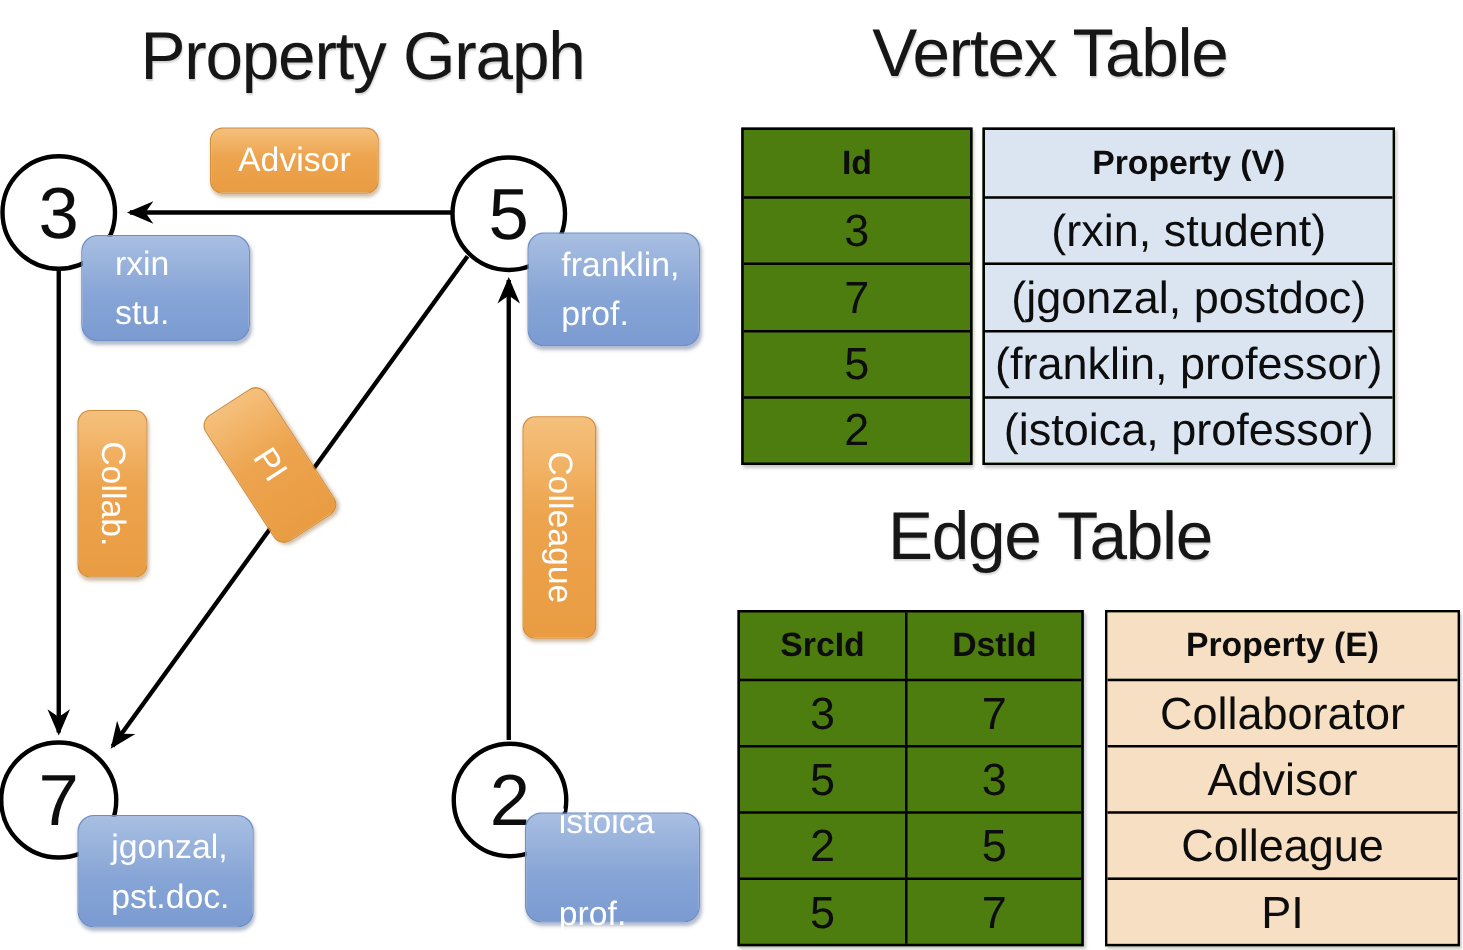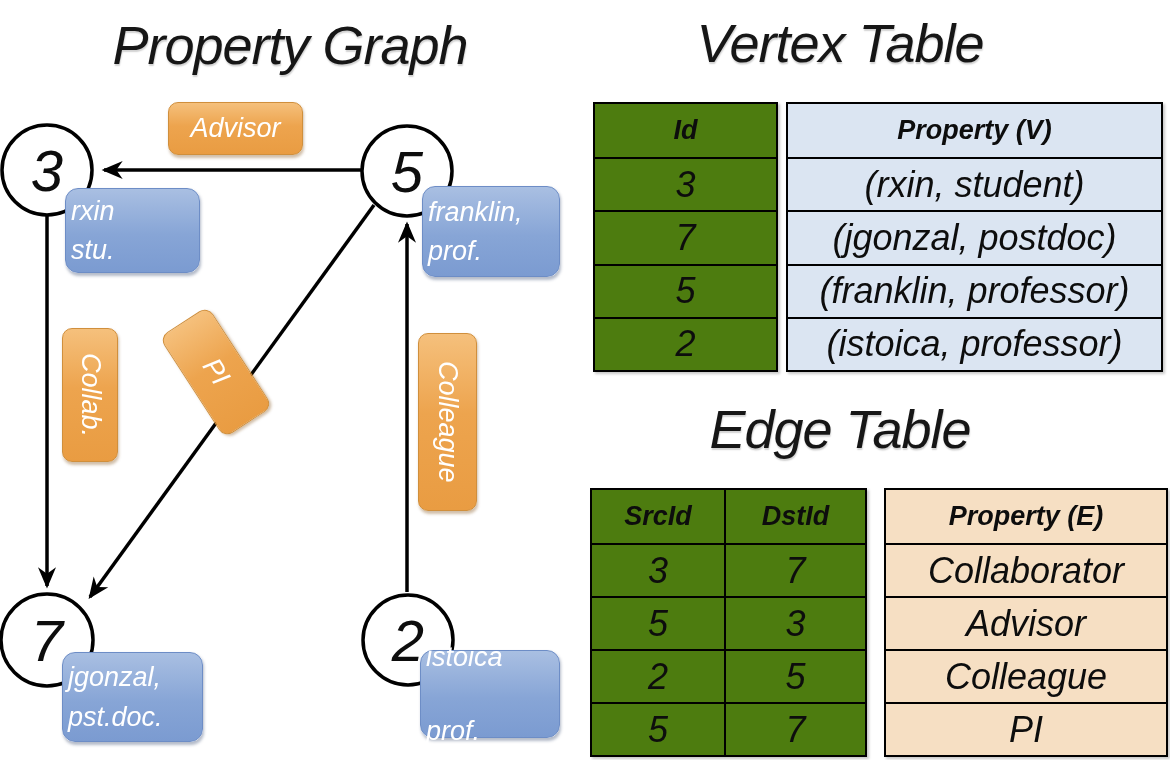--- a/index.html
+++ b/index.html
@@ -1,20 +1,20 @@
 <!DOCTYPE html>
 <html><head>
 <meta charset="utf-8">
 <style>
   * { margin:0; padding:0; box-sizing:border-box; }
   html,body { background:#ffffff; }
   body { font-family:"Liberation Sans", sans-serif; color:#111; }
   .canvas {
     position:relative; width:1170px; height:760px;
-    background:#ffffff; overflow:hidden;font-style:italic;
+    background:#ffffff; overflow:hidden;
   }
   .big-title {
     position:absolute; text-align:center;
     font-size:54px; font-weight:400; letter-spacing:-1px; color:#161616;
     text-shadow:0.5px 1.5px 1.5px rgba(0,0,0,0.18);
     white-space:nowrap;
   }
   .graph-svg { position:absolute; left:0; top:0; }
   .vnum {
     position:absolute; width:90px; height:90px;
@@ -28,21 +28,21 @@
     display:flex; align-items:center; justify-content:center;
     color:#ffffff; font-size:27px;
     box-shadow:1px 2.5px 3px rgba(120,70,10,0.35);
   }
   .ebox.vert { writing-mode:vertical-rl; }
   .vbox {
     position:absolute;
     background:linear-gradient(180deg,#a9bfe2 0%,#87a5d6 55%,#7b9bd1 100%);
     border:1px solid #6d8dc6; border-radius:13px;
     display:flex; flex-direction:column; justify-content:center;
-    padding-left:5px; row-gap:3px;
+    padding-left:26px; row-gap:3px;
     color:#ffffff; font-size:27px; line-height:1.35;
     box-shadow:1px 2.5px 3px rgba(40,60,100,0.35);
   }
   .tcol {
     position:absolute; display:grid; grid-template-rows:repeat(5,1fr);
     border:2.5px solid #000; background:#4d7c0f;
     box-shadow:1.5px 2px 2.5px rgba(0,0,0,0.22);
   }
   .cell {
     display:flex; align-items:center; justify-content:center;
@@ -111,21 +111,21 @@
   <div class="big-title" style="left:580px; top:12px; width:520px;">Vertex Table</div>
 
   <div class="tcol" style="left:593px; top:102px; width:185px; height:270px;">
     <div class="cell th">Id</div>
     <div class="cell bt">3</div>
     <div class="cell bt">7</div>
     <div class="cell bt">5</div>
     <div class="cell bt">2</div>
   </div>
 
-  <div class="tcol" style="left:786px; top:102px; width:377px; height:270px;">
+  <div class="tcol" style="left:786px; top:102px; width:330px; height:270px;">
     <div class="cell th fill-v">Property (V)</div>
     <div class="cell prop bt fill-v">(rxin, student)</div>
     <div class="cell prop bt fill-v">(jgonzal, postdoc)</div>
     <div class="cell prop bt fill-v">(franklin, professor)</div>
     <div class="cell prop bt fill-v">(istoica, professor)</div>
   </div>
 
   <div class="big-title" style="left:580px; top:398px; width:520px;text-align:center;">Edge Table</div>
 
   <div class="tcol srcdst" style="left:590px; top:488px; width:277px; height:269px; grid-template-columns:132px 1fr;">

